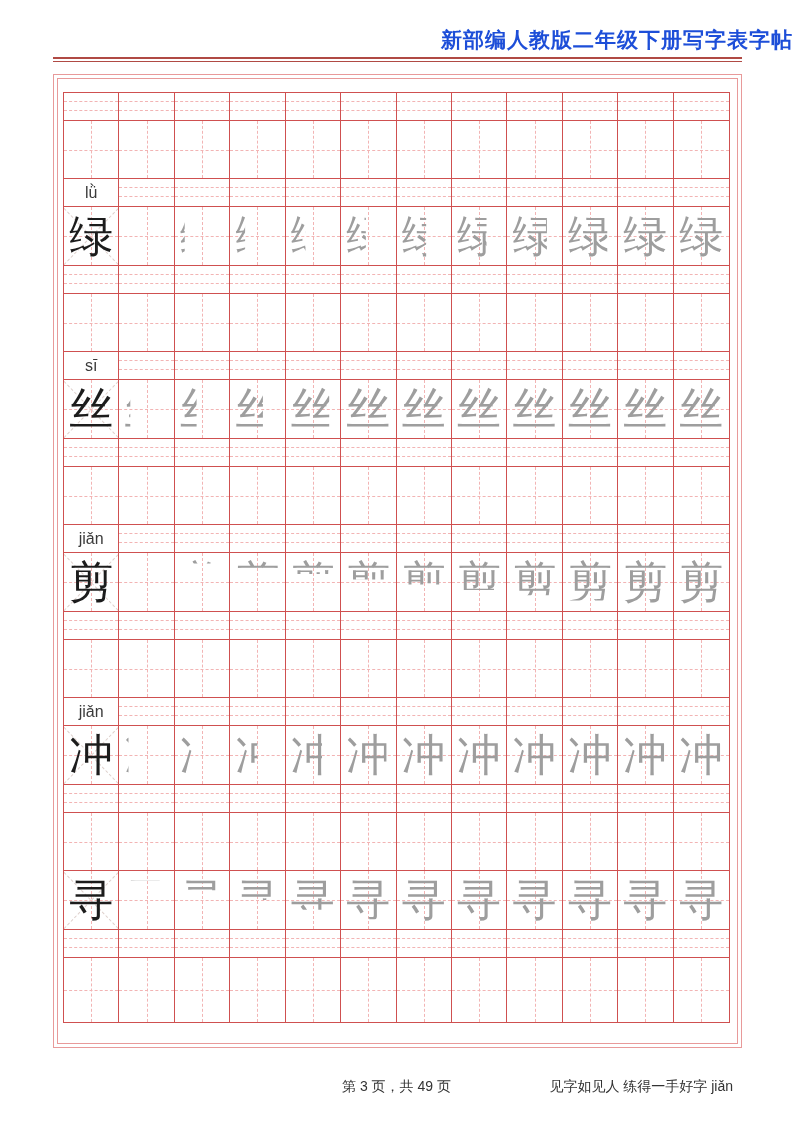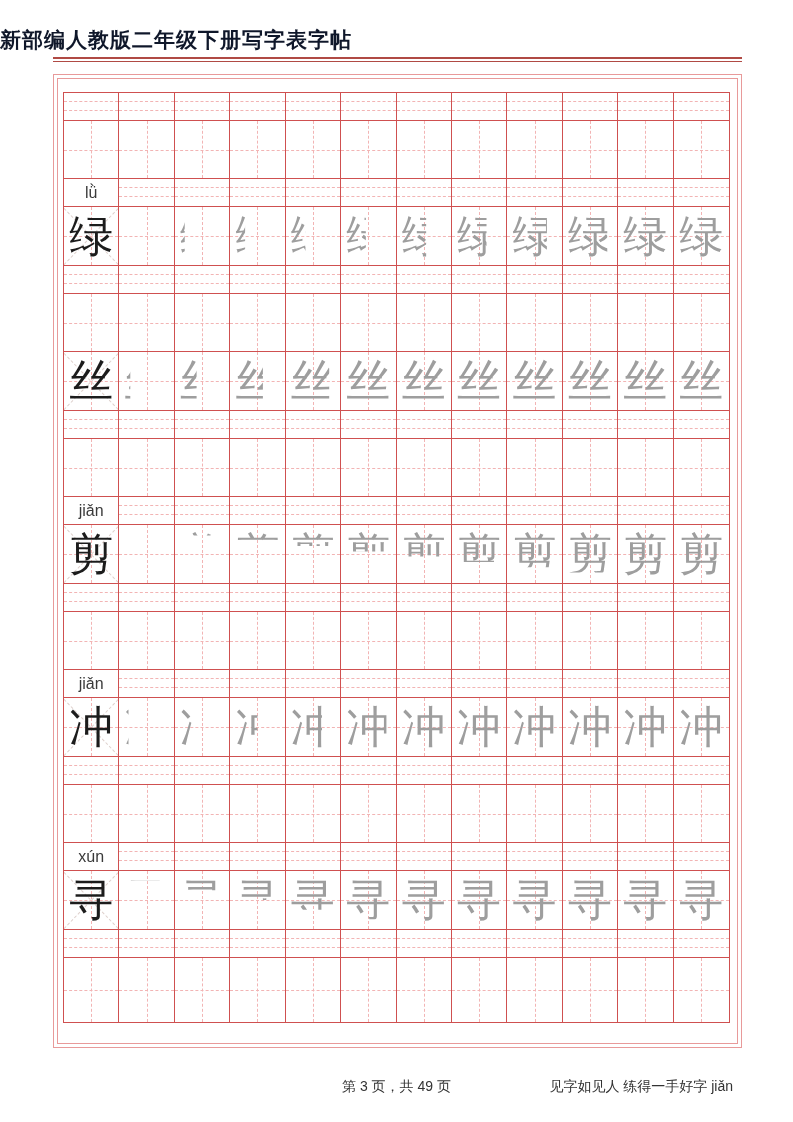--- a/index.html
+++ b/index.html
@@ -3,22 +3,22 @@
 <meta charset="utf-8">
 <style>
   :root{
     --solid:#cf5050; --dash:#f2b4b4; --diag:#ded0cc; --outer:#e89a9a;
     --uline:#b04a44; --ink:#1c1c1c; --gray:#9e9e9e; --ptext:#3a3a3a;
   }
   html,body{margin:0;padding:0;}
   body{width:793px;height:1122px;position:relative;background:#ffffff;
        font-family:"Liberation Sans",sans-serif;overflow:hidden;}
 
-  .title{position:absolute;top:26px;left:0;width:100%;text-align:left;
-         font-size:21px;font-weight:600;color:#0f172a;letter-spacing:1px;}
+  .title{position:absolute;top:26px;left:0;width:100%;text-align:right;
+         font-size:21px;font-weight:600;color:#1d4ed8;letter-spacing:1px;}
   .uline{position:absolute;left:53px;width:689px;height:0;border-top:2px solid var(--uline);}
   .uline.l1{top:57px;}
   .uline.l2{top:61px;border-top-width:1px;}
 
   .page-border{position:absolute;left:53px;top:74px;width:687px;height:972px;
                border:1px solid var(--outer);}
   .page-border .inner{position:absolute;left:3px;top:3px;right:3px;bottom:3px;
                border:1px solid var(--outer);}
 
   .grid{position:absolute;left:63px;top:92px;width:667px;
@@ -184,20 +184,36 @@
       <div class="cell sq"></div>
       <div class="cell sq"></div>
       <div class="cell sq"></div>
       <div class="cell sq"></div>
       <div class="cell sq"></div>
       <div class="cell sq"></div>
       <div class="cell sq"></div>
       <div class="cell sq"></div>
       <div class="cell sq"></div>
     </div>
+    <div class="band band-pinyin">
+      <div class="cell py">
+        <span class="pinyin-label">sī</span>
+      </div>
+      <div class="cell py"></div>
+      <div class="cell py"></div>
+      <div class="cell py"></div>
+      <div class="cell py"></div>
+      <div class="cell py"></div>
+      <div class="cell py"></div>
+      <div class="cell py"></div>
+      <div class="cell py"></div>
+      <div class="cell py"></div>
+      <div class="cell py"></div>
+      <div class="cell py"></div>
+    </div>
     <div class="band band-char">
       <div class="cell sq">
         <div class="diag d1"></div>
         <div class="diag d2"></div>
         <span class="hanzi black">丝</span>
       </div>
       <div class="cell sq">
         <span class="hanzi gray" style="clip-path: inset(0px 80% 0px 0px);">丝</span>
       </div>
       <div class="cell sq">
@@ -419,36 +435,20 @@
       <div class="cell sq"></div>
       <div class="cell sq"></div>
       <div class="cell sq"></div>
       <div class="cell sq"></div>
       <div class="cell sq"></div>
       <div class="cell sq"></div>
       <div class="cell sq"></div>
       <div class="cell sq"></div>
       <div class="cell sq"></div>
       <div class="cell sq"></div>
-    </div>
-    <div class="band band-pinyin">
-      <div class="cell py">
-        <span class="pinyin-label">xún</span>
-      </div>
-      <div class="cell py"></div>
-      <div class="cell py"></div>
-      <div class="cell py"></div>
-      <div class="cell py"></div>
-      <div class="cell py"></div>
-      <div class="cell py"></div>
-      <div class="cell py"></div>
-      <div class="cell py"></div>
-      <div class="cell py"></div>
-      <div class="cell py"></div>
-      <div class="cell py"></div>
     </div>
     <div class="band band-char">
       <div class="cell sq">
         <div class="diag d1"></div>
         <div class="diag d2"></div>
         <span class="hanzi black">寻</span>
       </div>
       <div class="cell sq">
         <span class="hanzi gray" style="clip-path: inset(0px 0px 83.3%);">寻</span>
       </div>

